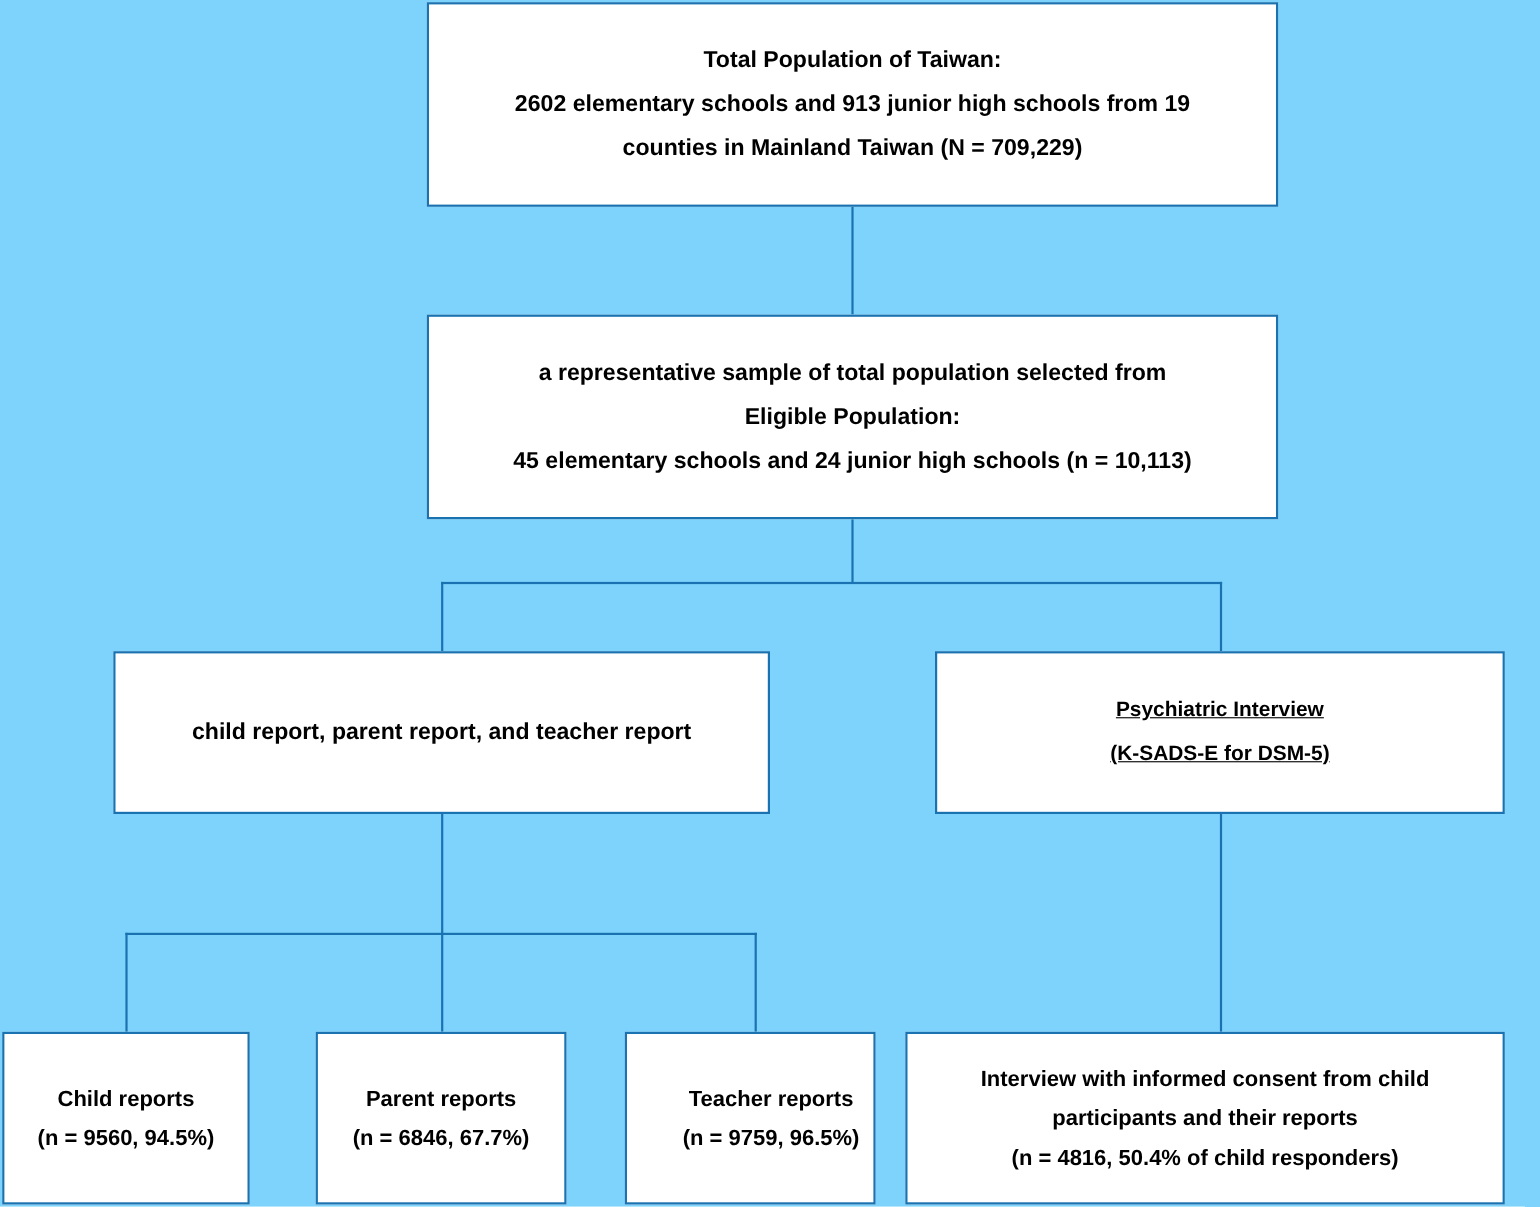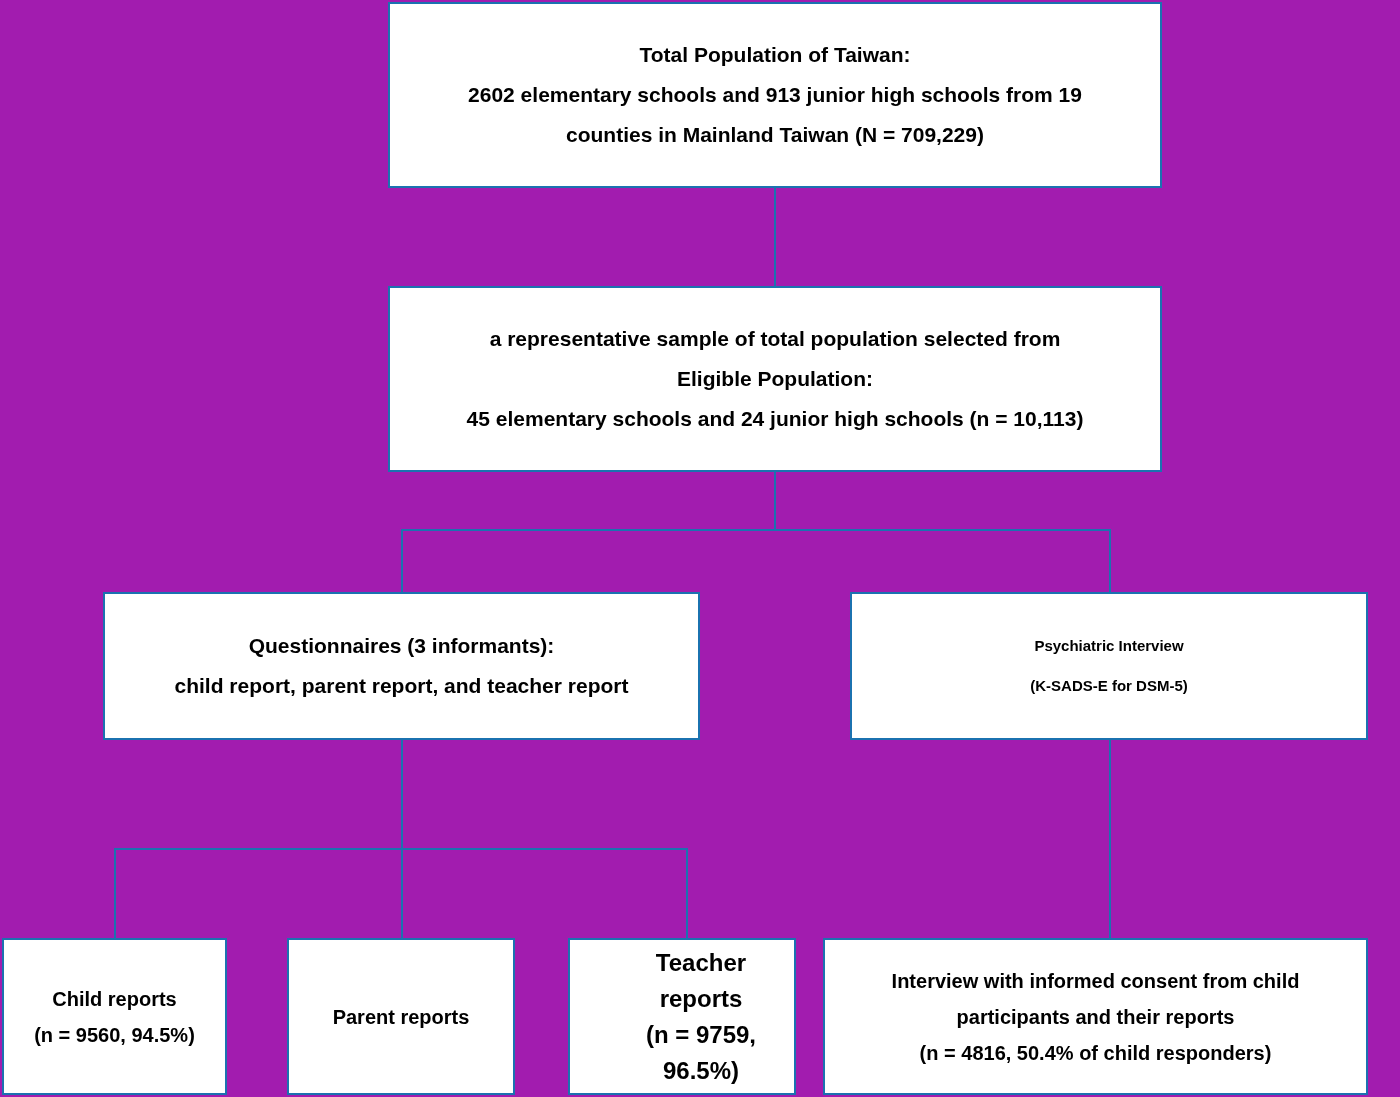--- a/index.html
+++ b/index.html
@@ -7,21 +7,21 @@
     padding: 0;
     background: #ffffff;
   }
   body {
     font-family: "Liberation Sans", sans-serif;
   }
   #flow {
     position: relative;
     width: 1400px;
     height: 1097px;
-    background: #a21caf;
+    background: #7dd3fc;
     overflow: hidden;
   }
   .box {
     position: absolute;
     box-sizing: border-box;
     border: 2px solid #1b72b0;
     background: #ffffff;
     display: flex;
     flex-direction: column;
     align-items: center;
@@ -42,24 +42,24 @@
     background: #1b72b0;
     z-index: 1;
   }
   .v { width: 2px; }
   .h { height: 2px; }
 
   
   #box-total       { left: 388px;  top: 2px;    width: 774px;  height: 186px; font-size: 21px; line-height: 40px; }
   #box-eligible    { left: 388px;  top: 286px;  width: 774px;  height: 186px; font-size: 21px; line-height: 40px; }
   #box-question    { left: 103px;  top: 592px;  width: 597px;  height: 148px; font-size: 21px; line-height: 40px; }
-  #box-psych       { left: 850px;  top: 592px;  width: 518px;  height: 148px; font-size: 15px; line-height: 40px; }
+  #box-psych       { left: 850px;  top: 592px;  width: 518px;  height: 148px; font-size: 19px; line-height: 40px; text-decoration: underline; }
   #box-child       { left: 2px;    top: 938px;  width: 225px;  height: 157px; font-size: 20px; line-height: 36px; }
   #box-parent      { left: 287px;  top: 938px;  width: 228px;  height: 157px; font-size: 20px; line-height: 36px; }
-  #box-teacher     { left: 568px;  top: 938px;  width: 228px;  height: 157px; font-size: 24px; line-height: 36px; padding-left: 38px; }
+  #box-teacher     { left: 568px;  top: 938px;  width: 228px;  height: 157px; font-size: 20px; line-height: 36px; padding-left: 38px; }
   #box-interview   { left: 823px;  top: 938px;  width: 545px;  height: 157px; font-size: 20px; line-height: 36px; align-items: flex-end; }
 
   
   
   #c1 { left: 774px; top: 188px; height: 98px; }
   
   #c2 { left: 774px; top: 472px; height: 58px; }
   #c3 { left: 401px; top: 529px; width: 710px; }
   #c4 { left: 401px; top: 529px; height: 63px; }
   #c5 { left: 1109px; top: 529px; height: 63px; }
@@ -95,36 +95,36 @@
     <span class="line">counties in Mainland Taiwan (N = 709,229)</span>
   </div>
 
   <div class="box" id="box-eligible">
     <span class="line">a representative sample of total population selected from</span>
     <span class="line">Eligible Population:</span>
     <span class="line">45 elementary schools and 24 junior high schools (n = 10,113)</span>
   </div>
 
   <div class="box" id="box-question">
-    <span class="line">Questionnaires (3 informants):</span>
     <span class="line">child report, parent report, and teacher report</span>
   </div>
 
   <div class="box" id="box-psych">
     <span class="line">Psychiatric Interview</span>
     <span class="line">(K-SADS-E for DSM-5)</span>
   </div>
 
   <div class="box" id="box-child">
     <span class="line">Child reports</span>
     <span class="line">(n = 9560, 94.5%)</span>
   </div>
 
   <div class="box" id="box-parent">
     <span class="line">Parent reports</span>
+    <span class="line">(n = 6846, 67.7%)</span>
   </div>
 
   <div class="box" id="box-teacher">
     <span class="line">Teacher reports</span>
     <span class="line">(n = 9759, 96.5%)</span>
   </div>
 
   <div class="box" id="box-interview">
     <span class="line">Interview with informed consent from child</span>
     <span class="line">participants and their reports</span>

